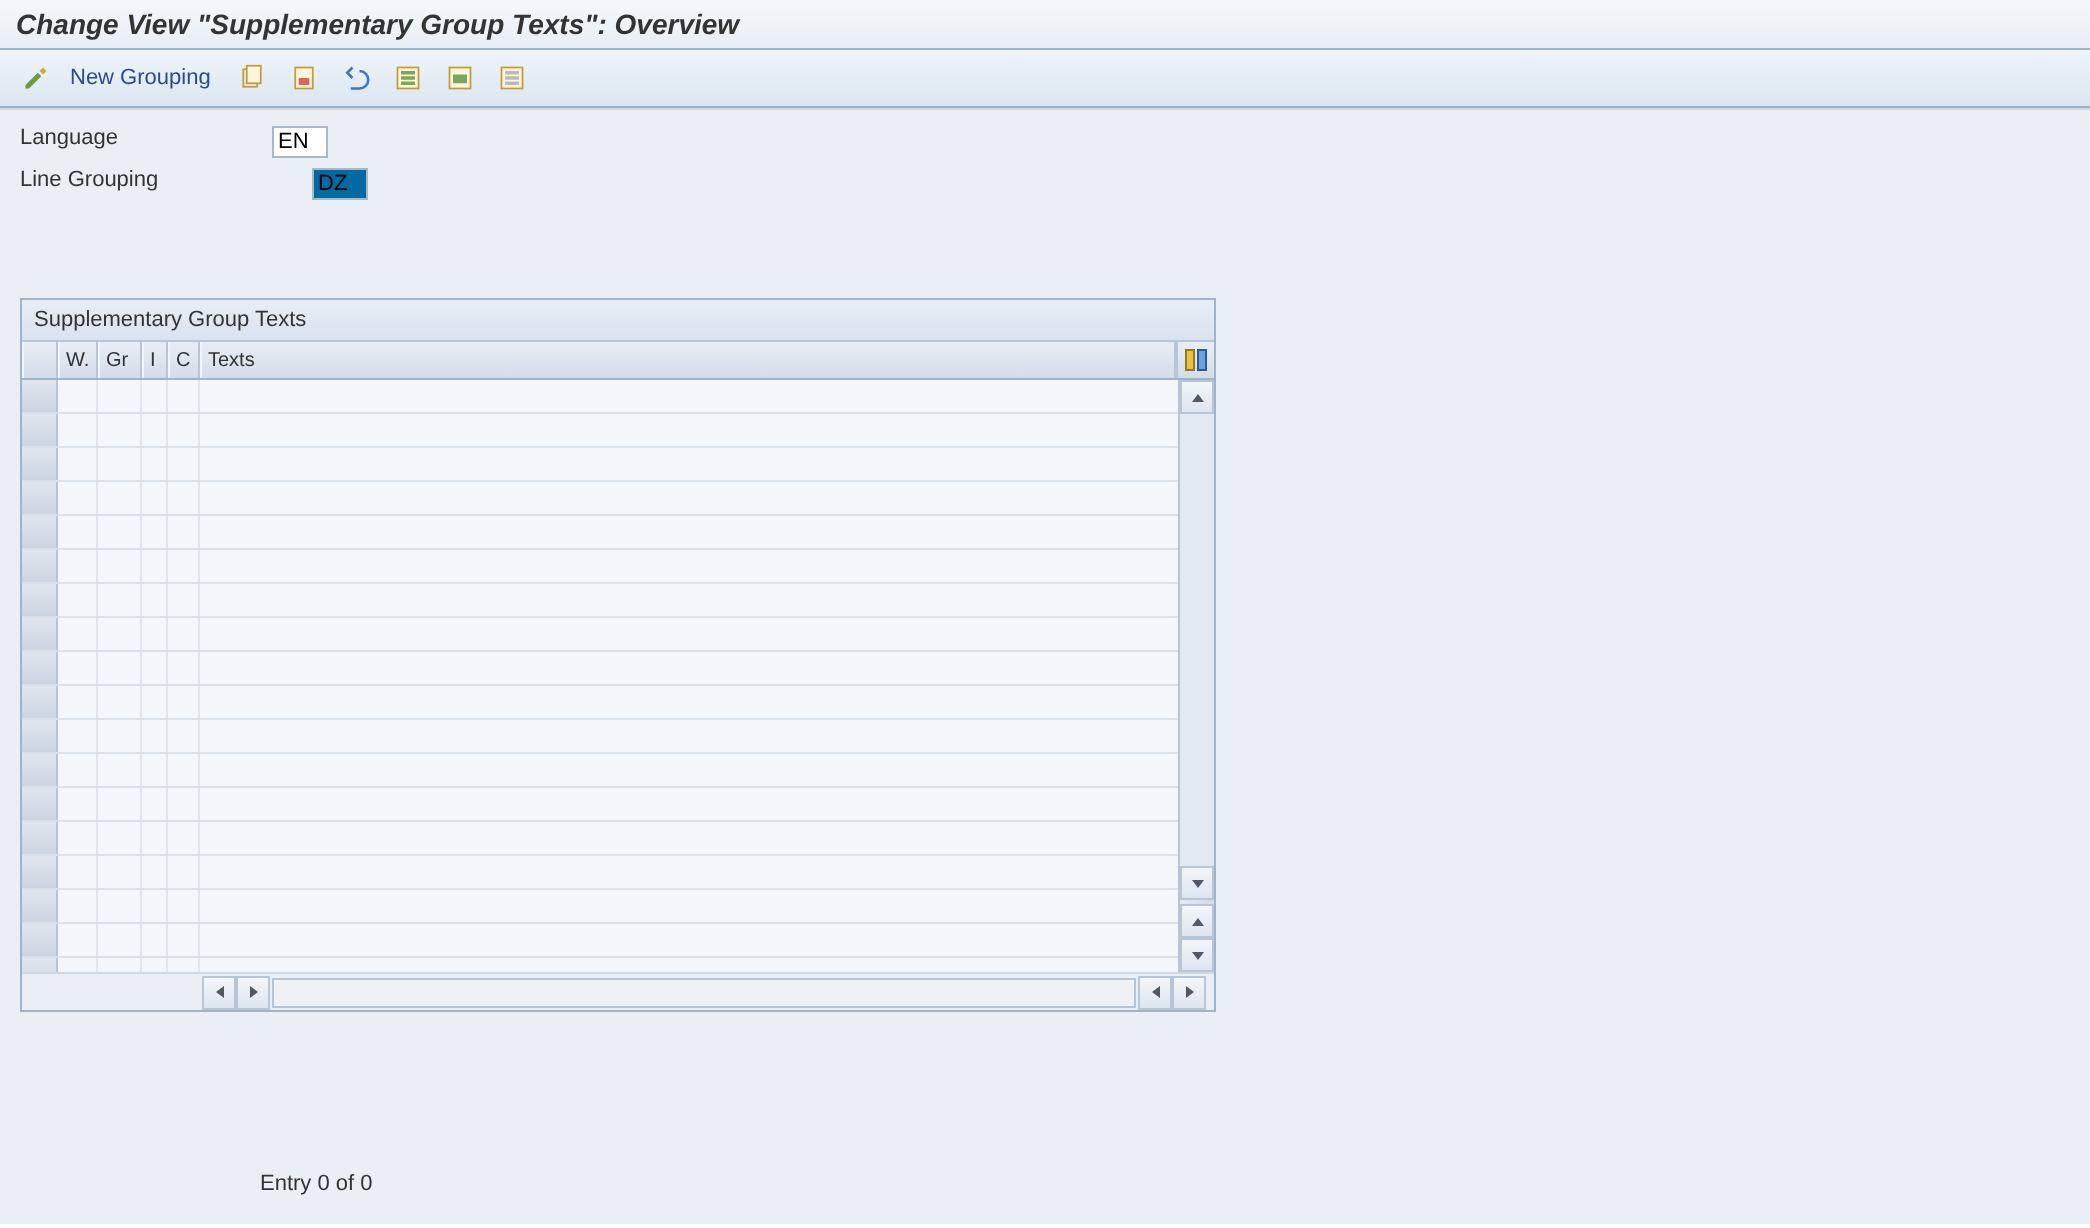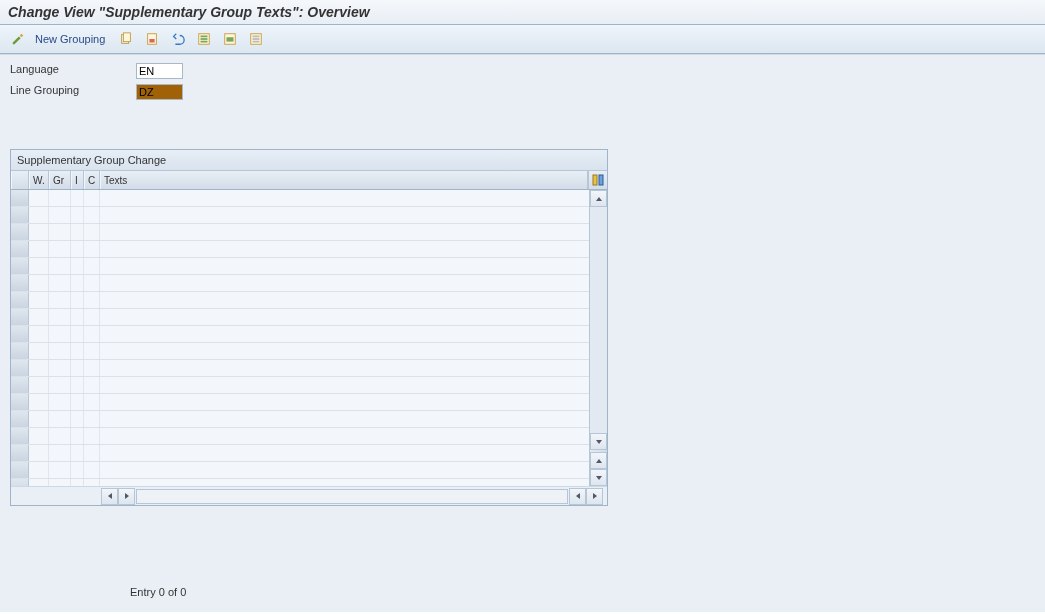--- a/index.html
+++ b/index.html
@@ -7,21 +7,21 @@
 .title-text{font-weight:bold;font-style:italic;font-size:14px;color:#333}
 .toolbar{background:linear-gradient(#eef4fa,#dce7f1);border-bottom:1px solid #9fb4c8;padding:4px 6px;display:flex;align-items:center;gap:2px;position:relative}
 .toolbar .btn{display:inline-flex;align-items:center;justify-content:center;height:18px;min-width:18px;padding:0 2px;border:1px solid transparent;border-radius:2px;cursor:pointer}
 .toolbar .btn svg{width:14px;height:14px}
 .toolbar .new-entries{color:#2a4a8a;padding:0 6px 0 2px}
 .watermark{position:absolute;left:290px;top:0;font-size:20px;font-weight:bold;color:#f3c28a;pointer-events:none;letter-spacing:.5px}
 .content{background:#e9eff5;border-top:1px solid #cfd9e3;padding:8px 10px 0;height:calc(100% - 56px);box-sizing:border-box;position:relative}
 .form-row{display:flex;height:20px;margin-bottom:1px}
 .form-label{width:126px;color:#333}
 .form-input{background:#fff;border:1px solid #a9b7c6;height:16px;line-height:16px;padding:0 2px;font-size:11px;color:#000;box-sizing:border-box}
-.w28{width:47px}
+.w28{width:28px}
 .w22{width:22px}
 .panel{position:absolute;left:10px;top:94px;width:596px;border:1px solid #9fb4c8;background:#e9eff5;box-shadow:0 0 0 1px #cfd9e3 inset}
 .panel-header{background:linear-gradient(#e7eef6,#d9e3ee);border-bottom:1px solid #b7c6d6;padding:4px 6px;font-size:11px;color:#333}
 .grid-wrap{position:relative}
 .grid-header{display:flex;background:linear-gradient(#e8eef5,#d3dde8);border-bottom:1px solid #9fb4c8;height:18px;align-items:stretch}
 .gh{border-right:1px solid #b7c6d6;border-left:1px solid #f2f6fb;padding:2px 3px;font-size:10px;color:#333;box-sizing:border-box;display:flex;align-items:center}
 .rowsel{width:18px}
 .cW{width:20px}.cGr{width:22px}.cI{width:13px}.cC{width:16px}.cLine{flex:1}
 .col-cfg{width:18px;border-left:1px solid #b7c6d6;display:flex;align-items:center;justify-content:center}
 .grid-body{height:296px;overflow:hidden;position:relative;background:#f3f6fa}
@@ -99,25 +99,25 @@
 </div>
 
 <div class="content">
 
   <div class="form-row">
     <span class="form-label">Language</span>
     <input class="form-input w28" value="EN" style="">
   </div>
   <div class="form-row">
     <span class="form-label">Line Grouping</span>
-    <input class="form-input w28" style="background: #a16207;" value="DZ">
+    <input class="form-input w28" style="background: #0369a1; margin-left: 20px;" value="DZ">
   </div>
 
   <div class="panel">
-    <div class="panel-header">Supplementary Group Change</div>
+    <div class="panel-header">Supplementary Group Texts</div>
     <div class="grid-wrap">
       <div class="grid-header">
         <div class="gh rowsel"></div>
         <div class="gh cW">W.</div>
         <div class="gh cGr">Gr</div>
         <div class="gh cI">I</div>
         <div class="gh cC">C</div>
         <div class="gh cLine">Texts</div>
         <div class="col-cfg">
             <svg width="12" height="12" viewBox="0 0 12 12">

